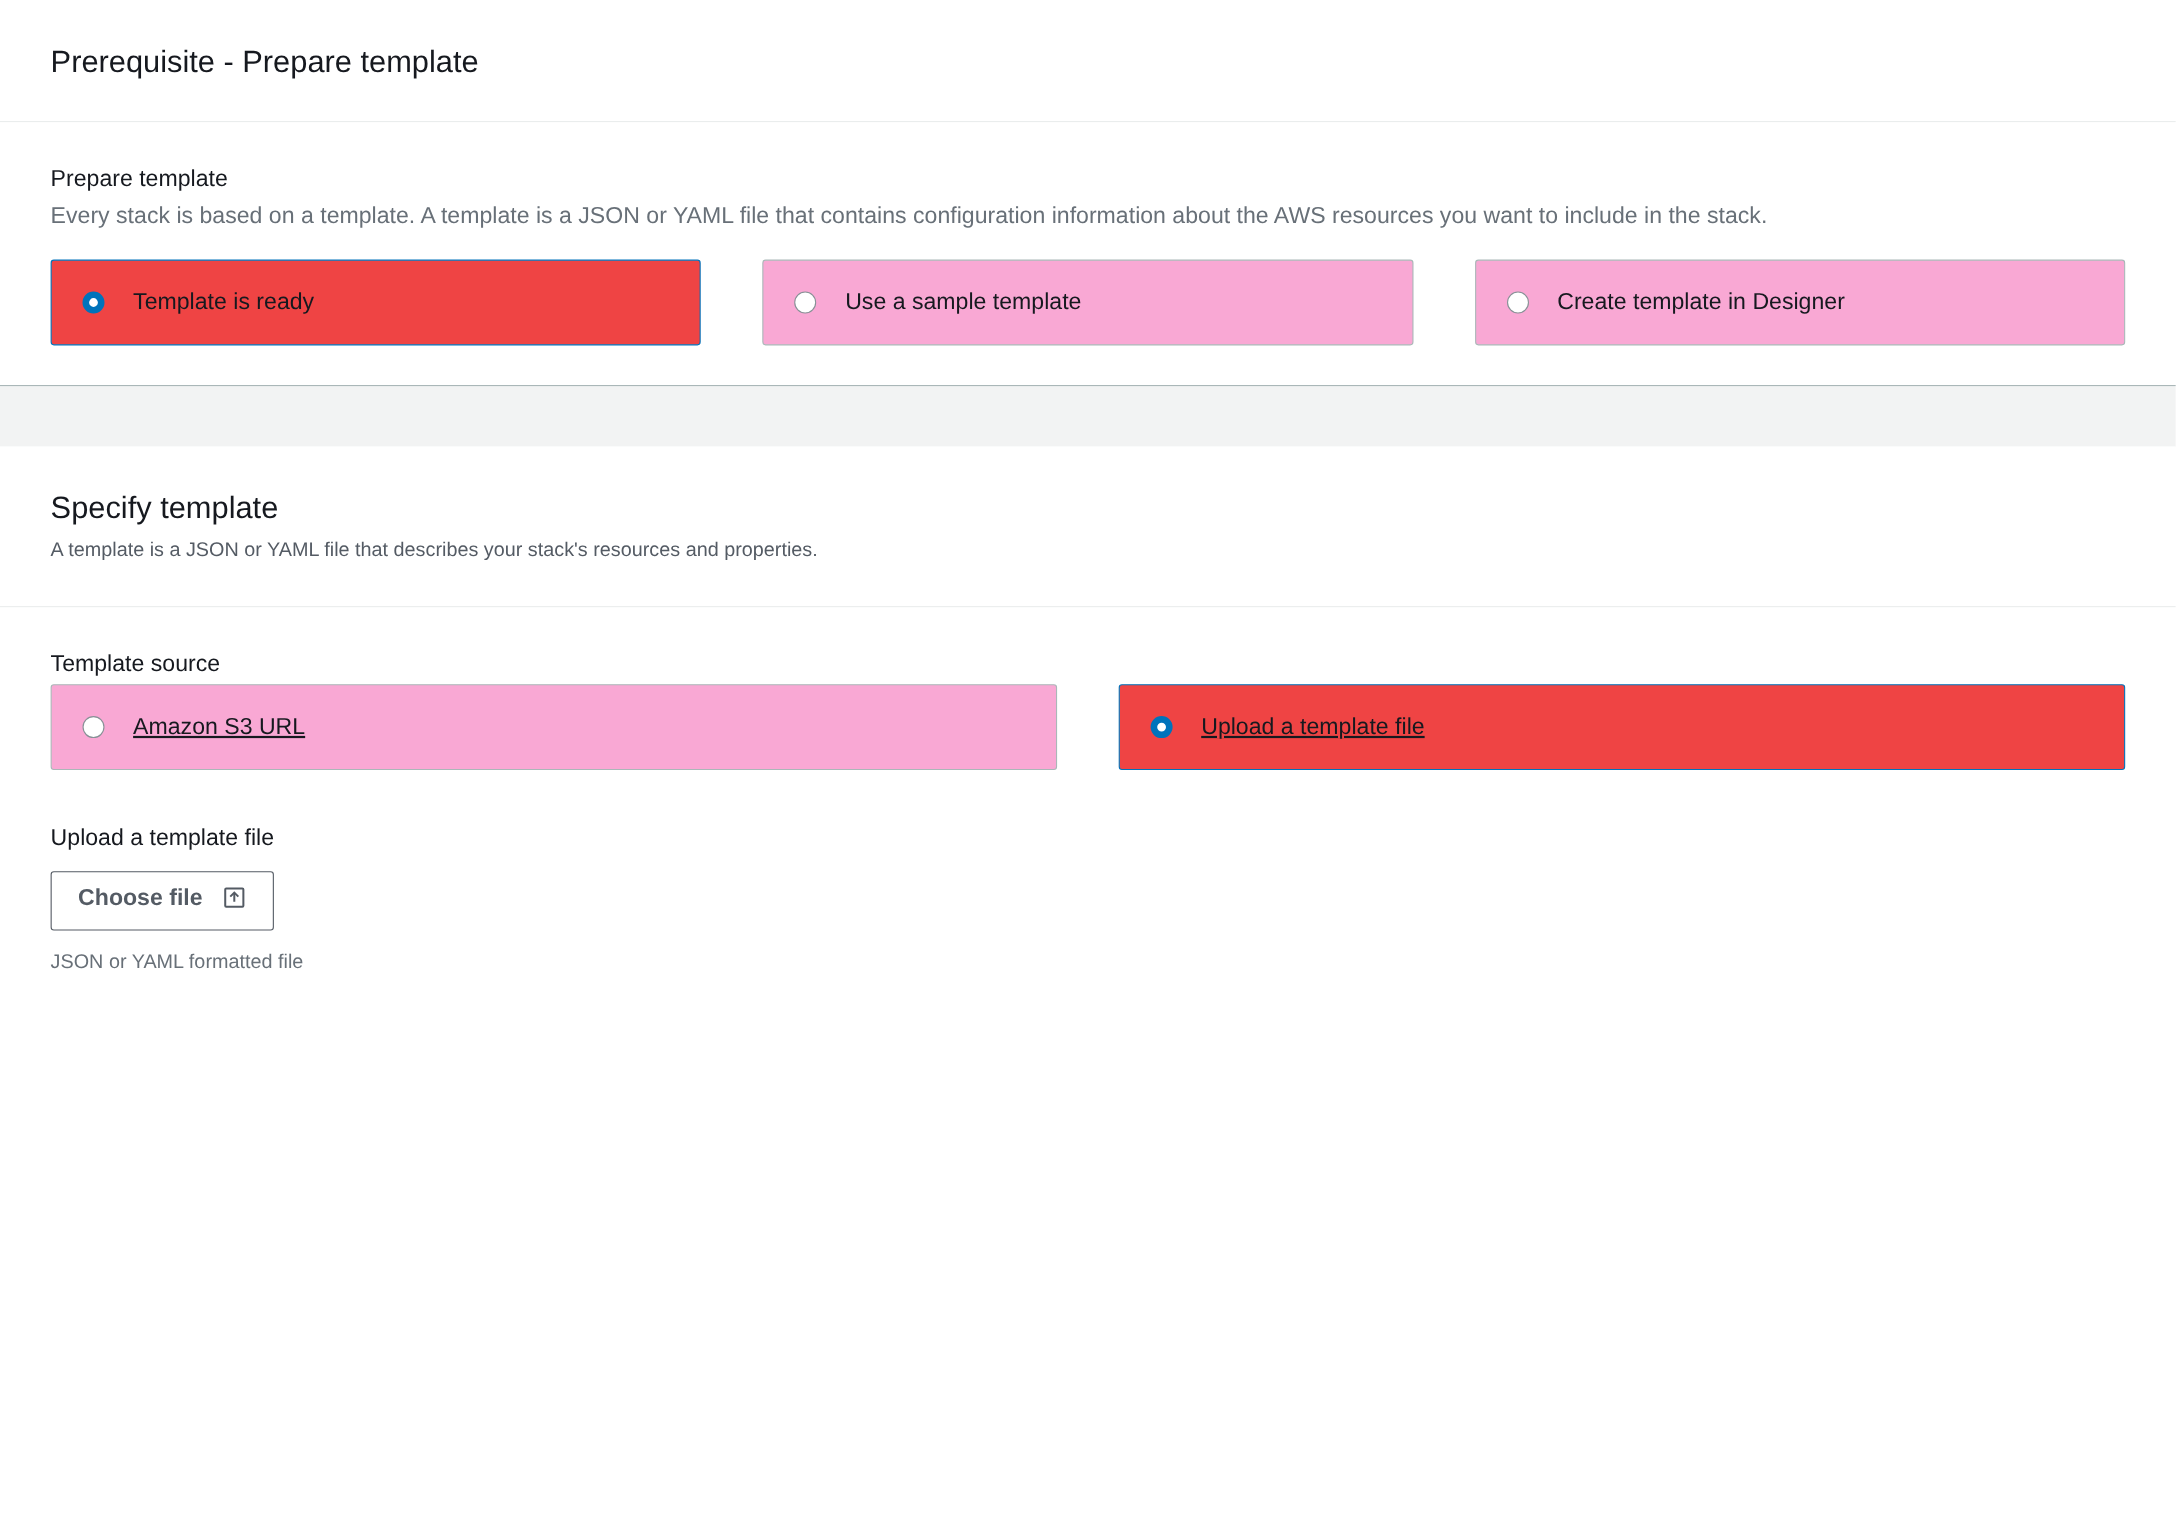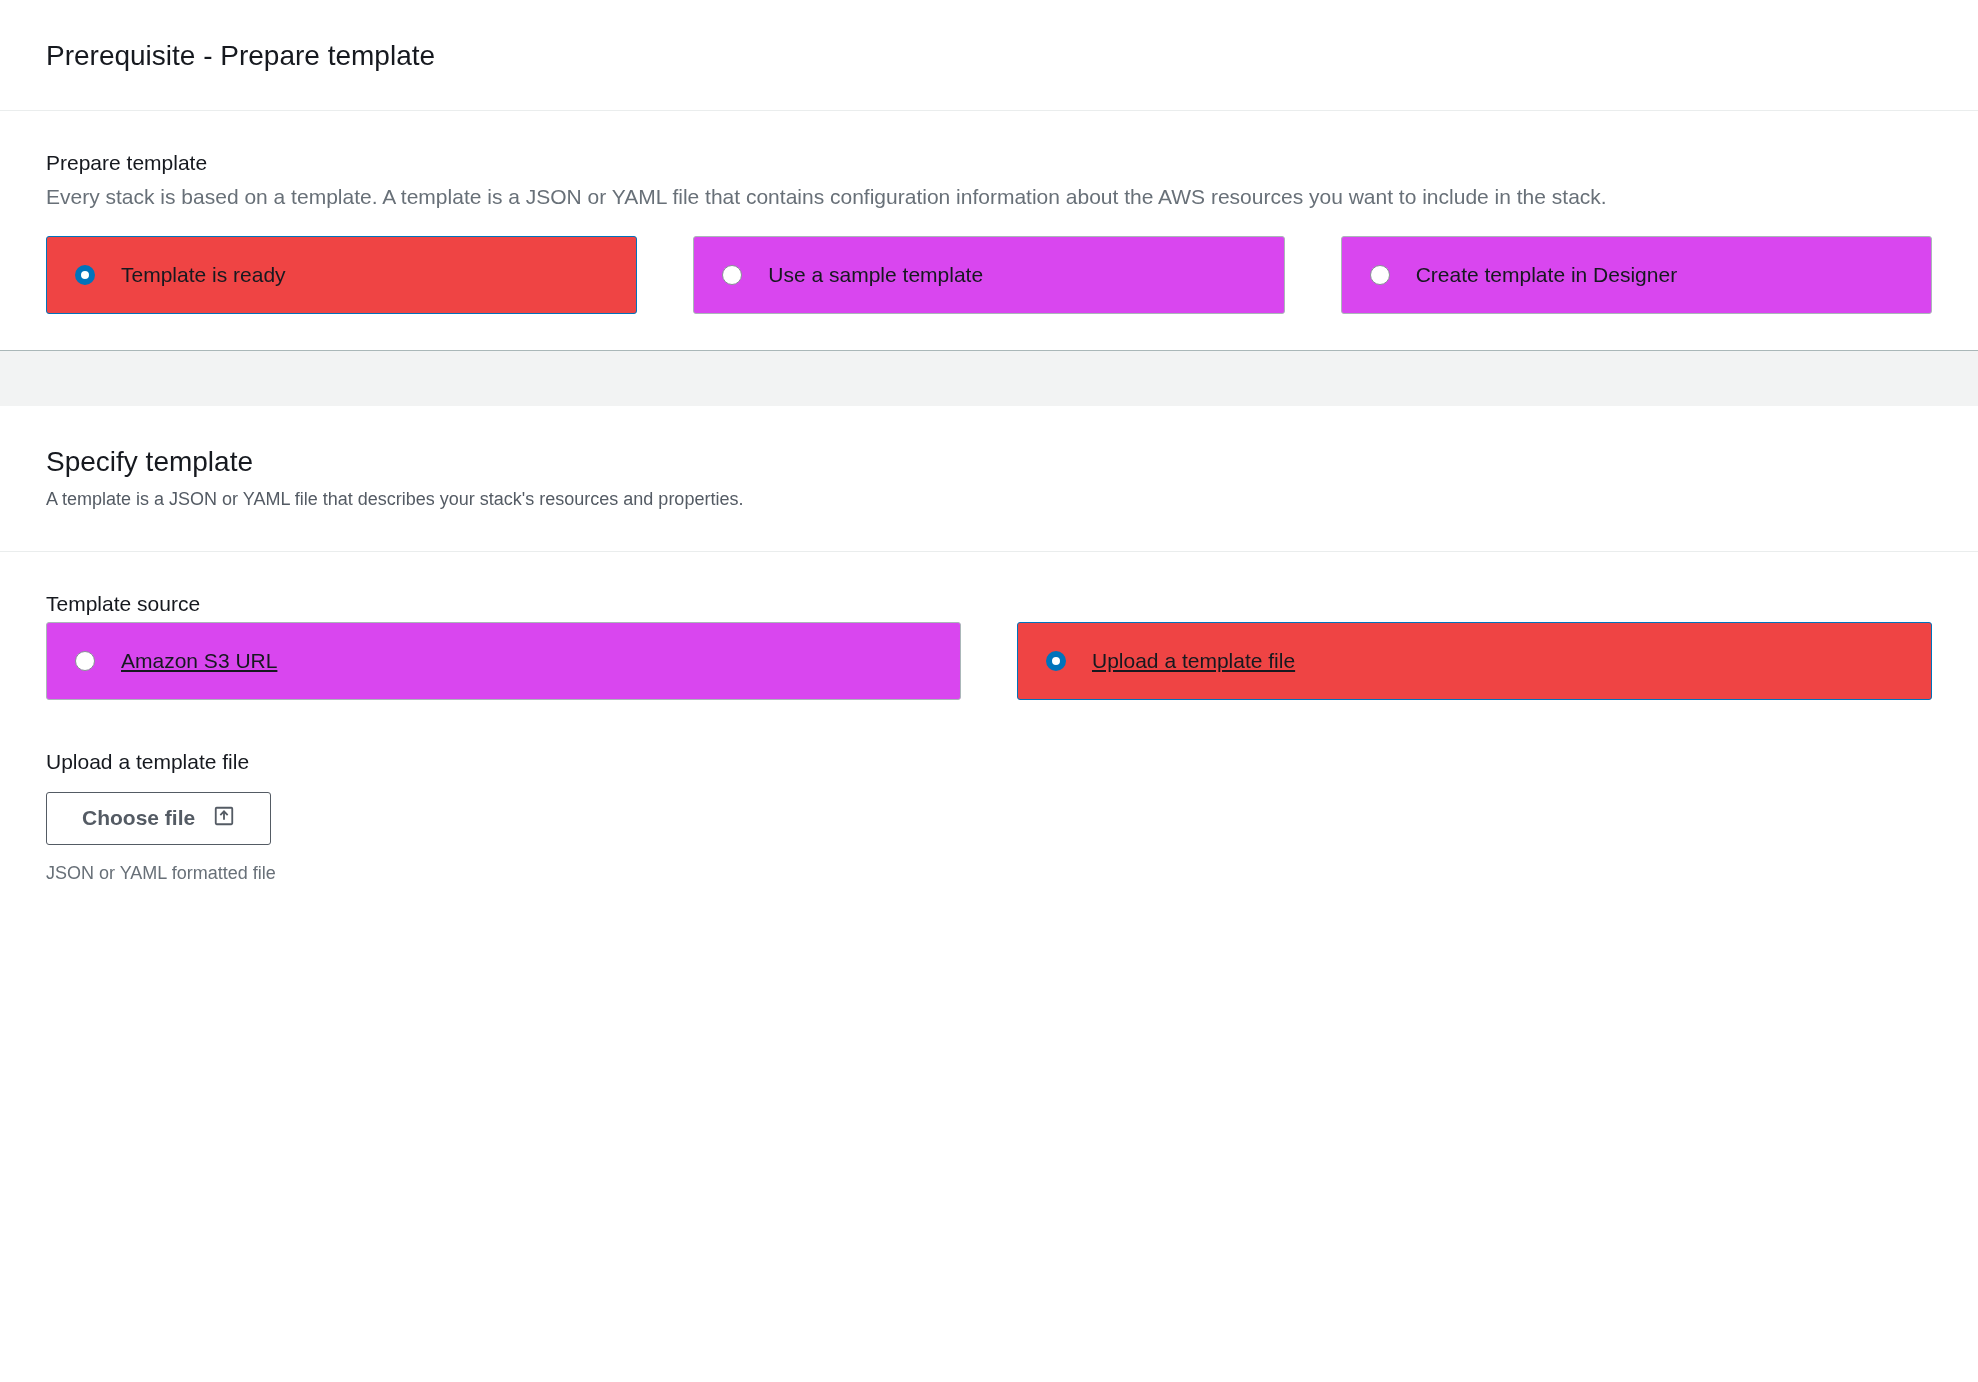--- a/index.html
+++ b/index.html
@@ -61,21 +61,21 @@
   }
   .radio-card {
     flex: 1;
     border: 1.5px solid #aab7b8;
     border-radius: 3px;
     padding: 26px 28px;
     display: flex;
     align-items: center;
     gap: 26px;
     cursor: pointer;
-    background: #d946ef;
+    background: #f9a8d4;
     min-height: 78px;
   }
   .radio-card.selected {
     border-color: #0073bb;
     background: #ef4444;
   }
   .radio-circle {
     width: 20px;
     height: 20px;
     border: 1.5px solid #879196;
@@ -102,26 +102,25 @@
     margin-top: 50px;
   }
   .upload-label {
     font-size: 21px;
     font-weight: 400;
     color: #16191f;
     margin-bottom: 18px;
   }
   .choose-btn {
     display: inline-flex;
-    align-items: center;
     gap: 18px;
     border: 1.5px solid #545b64;
     border-radius: 3px;
     background: #ffffff;
-    padding: 12px 35px;
+    padding: 12px 24px;
     font-size: 21px;
     font-weight: 700;
     color: #545b64;
     cursor: pointer;
     margin-bottom: 18px;
   }
   .choose-btn svg {
     width: 22px;
     height: 22px;
   }

